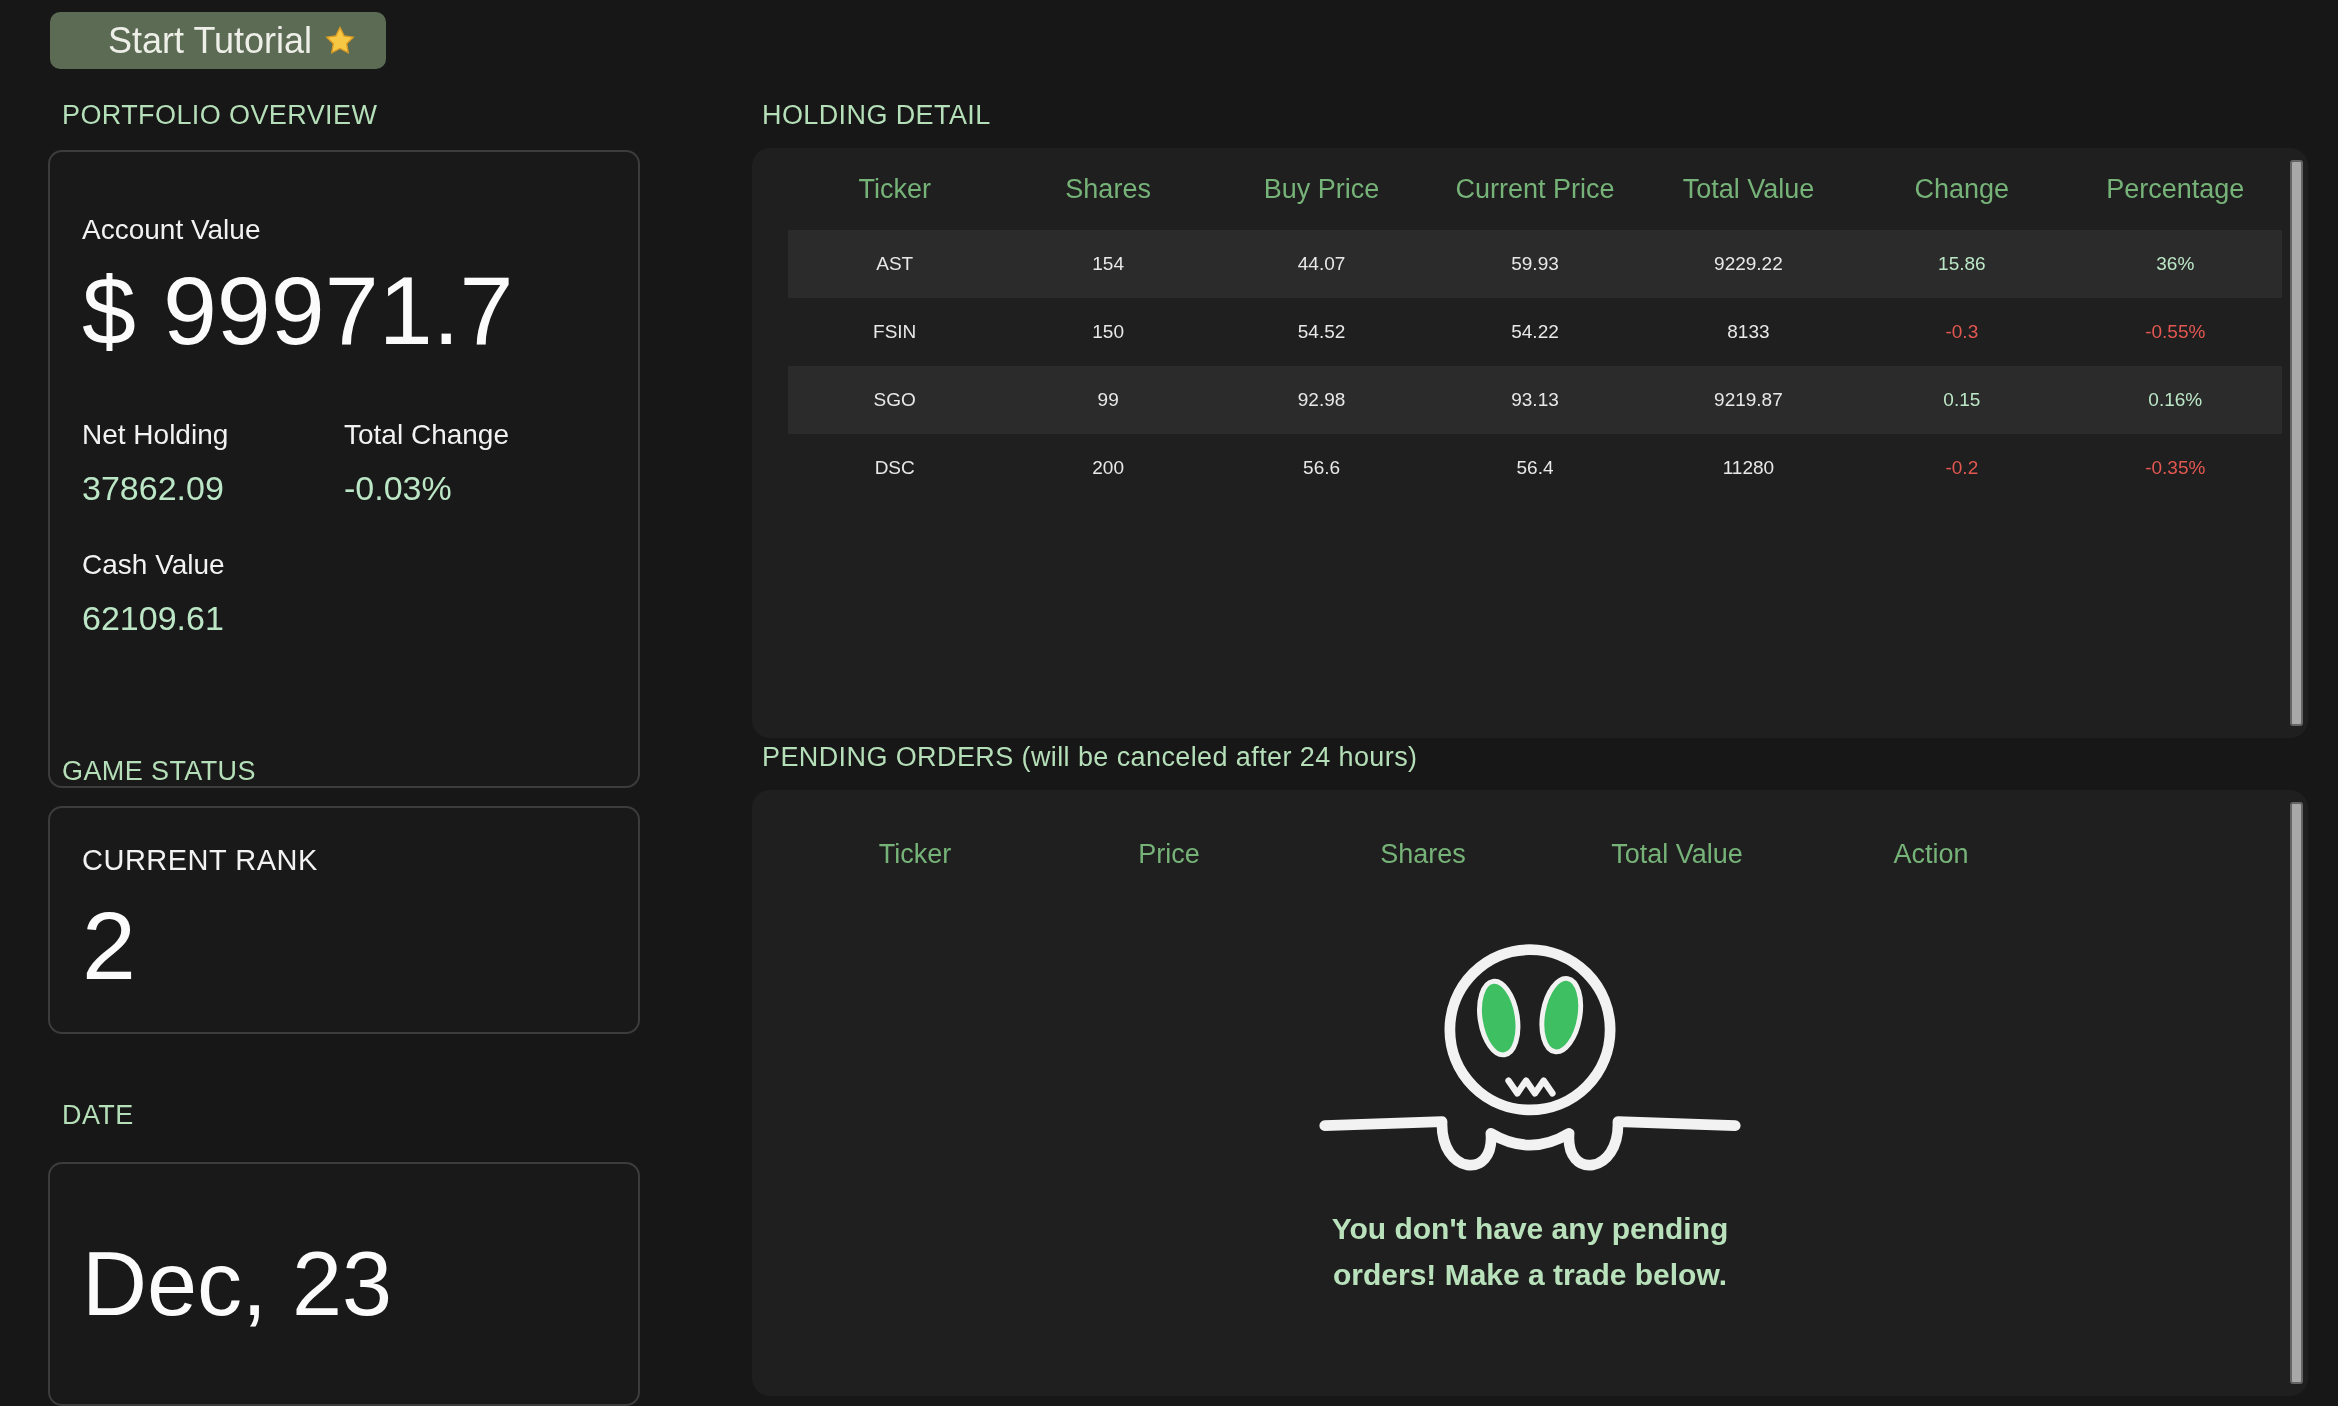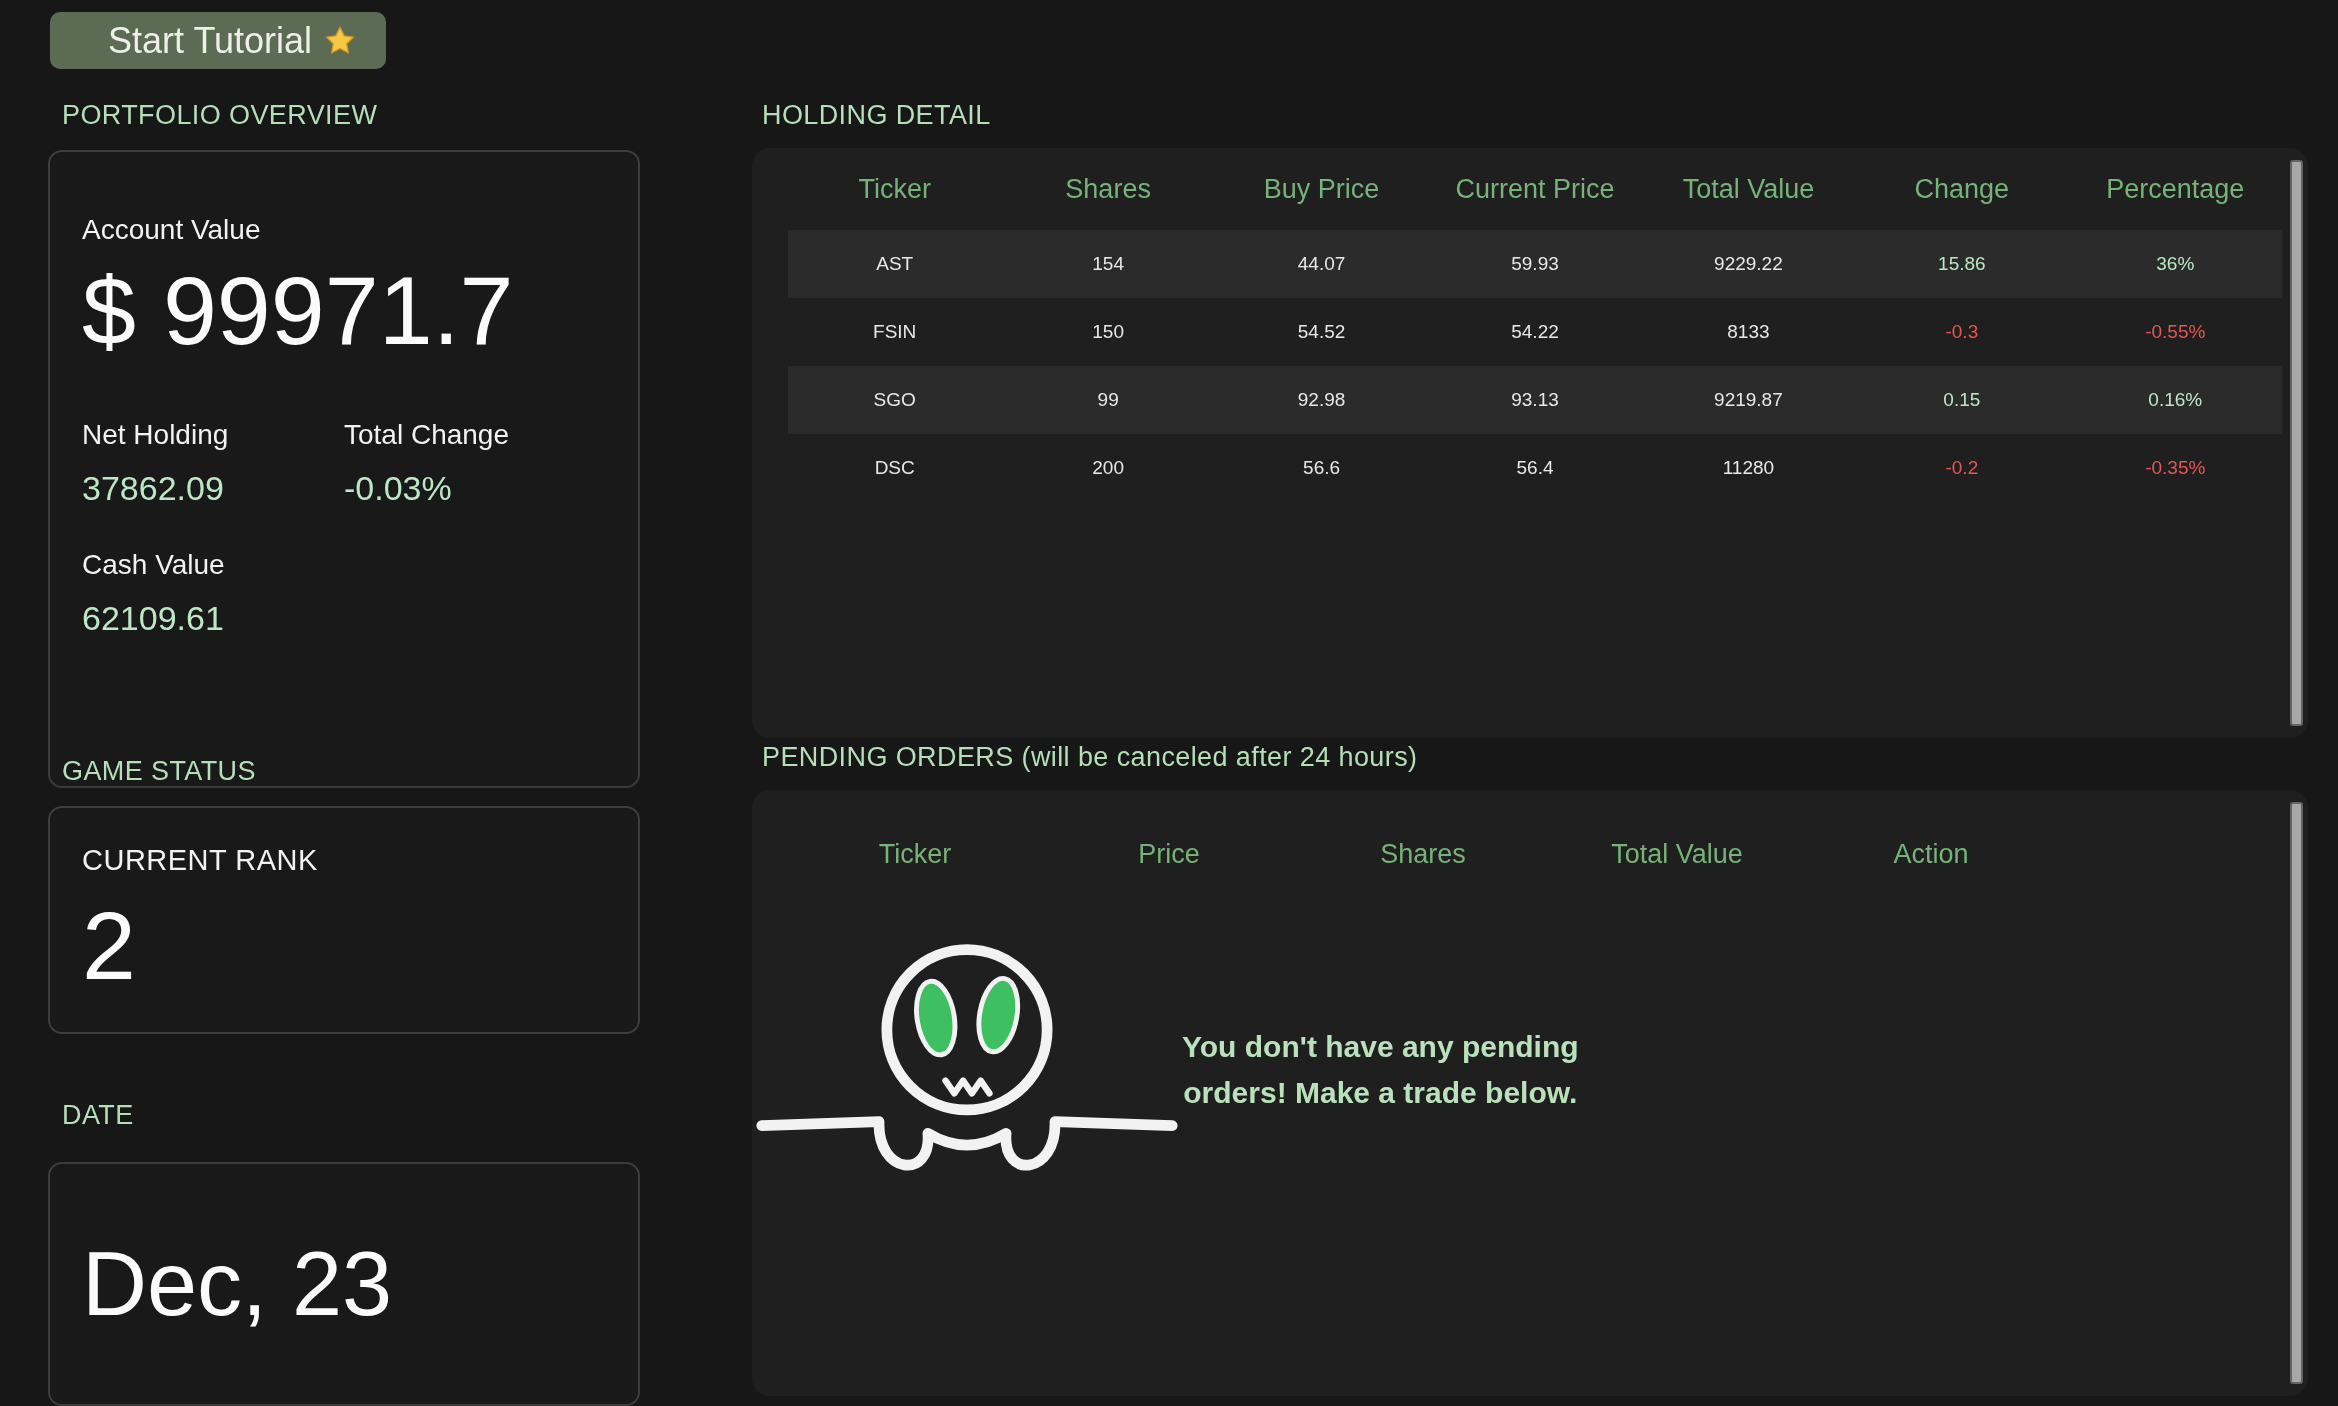--- a/index.html
+++ b/index.html
@@ -96,21 +96,21 @@
     position:absolute;
     right:5px; top:12px; bottom:12px; width:13px;
     background:#a8a8a8;
     border:2px solid #646464;
     border-radius:3px;
   }
 
   
   .empty-state {
     margin-top:52px;
-    display:flex; flex-direction:row; align-items:center;
+    display:flex; flex-direction:column; align-items:center;
   }
   .empty-msg {
     margin-top:12px;
     font-size:30px; font-weight:600; color:#b9e2bc;
     line-height:46px; text-align:center;
   }
 </style>
 </head>
 <body>
 

